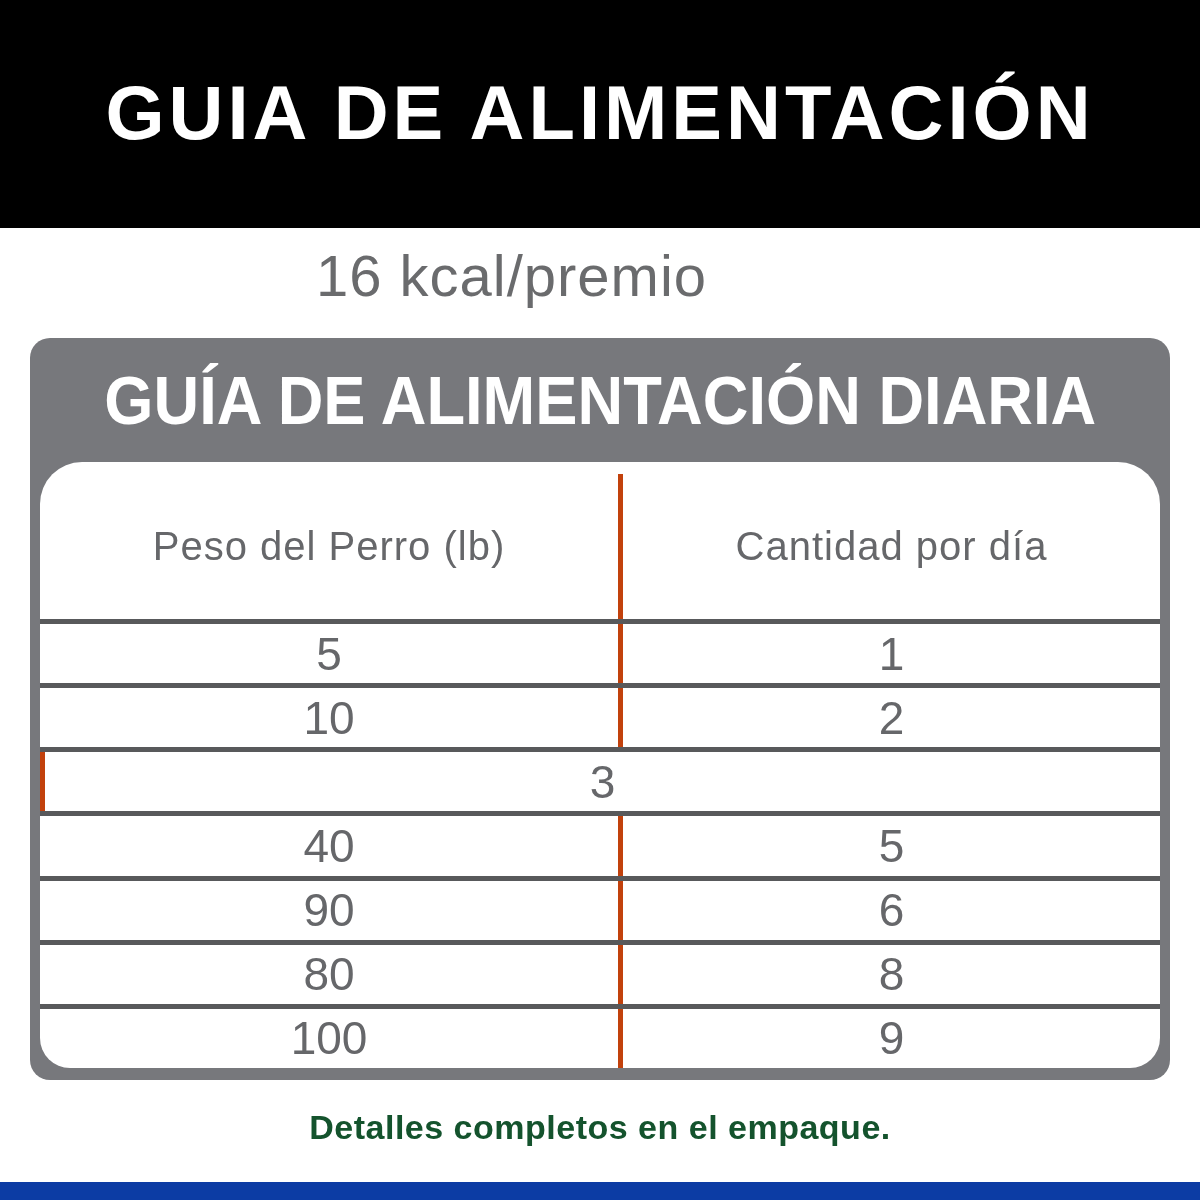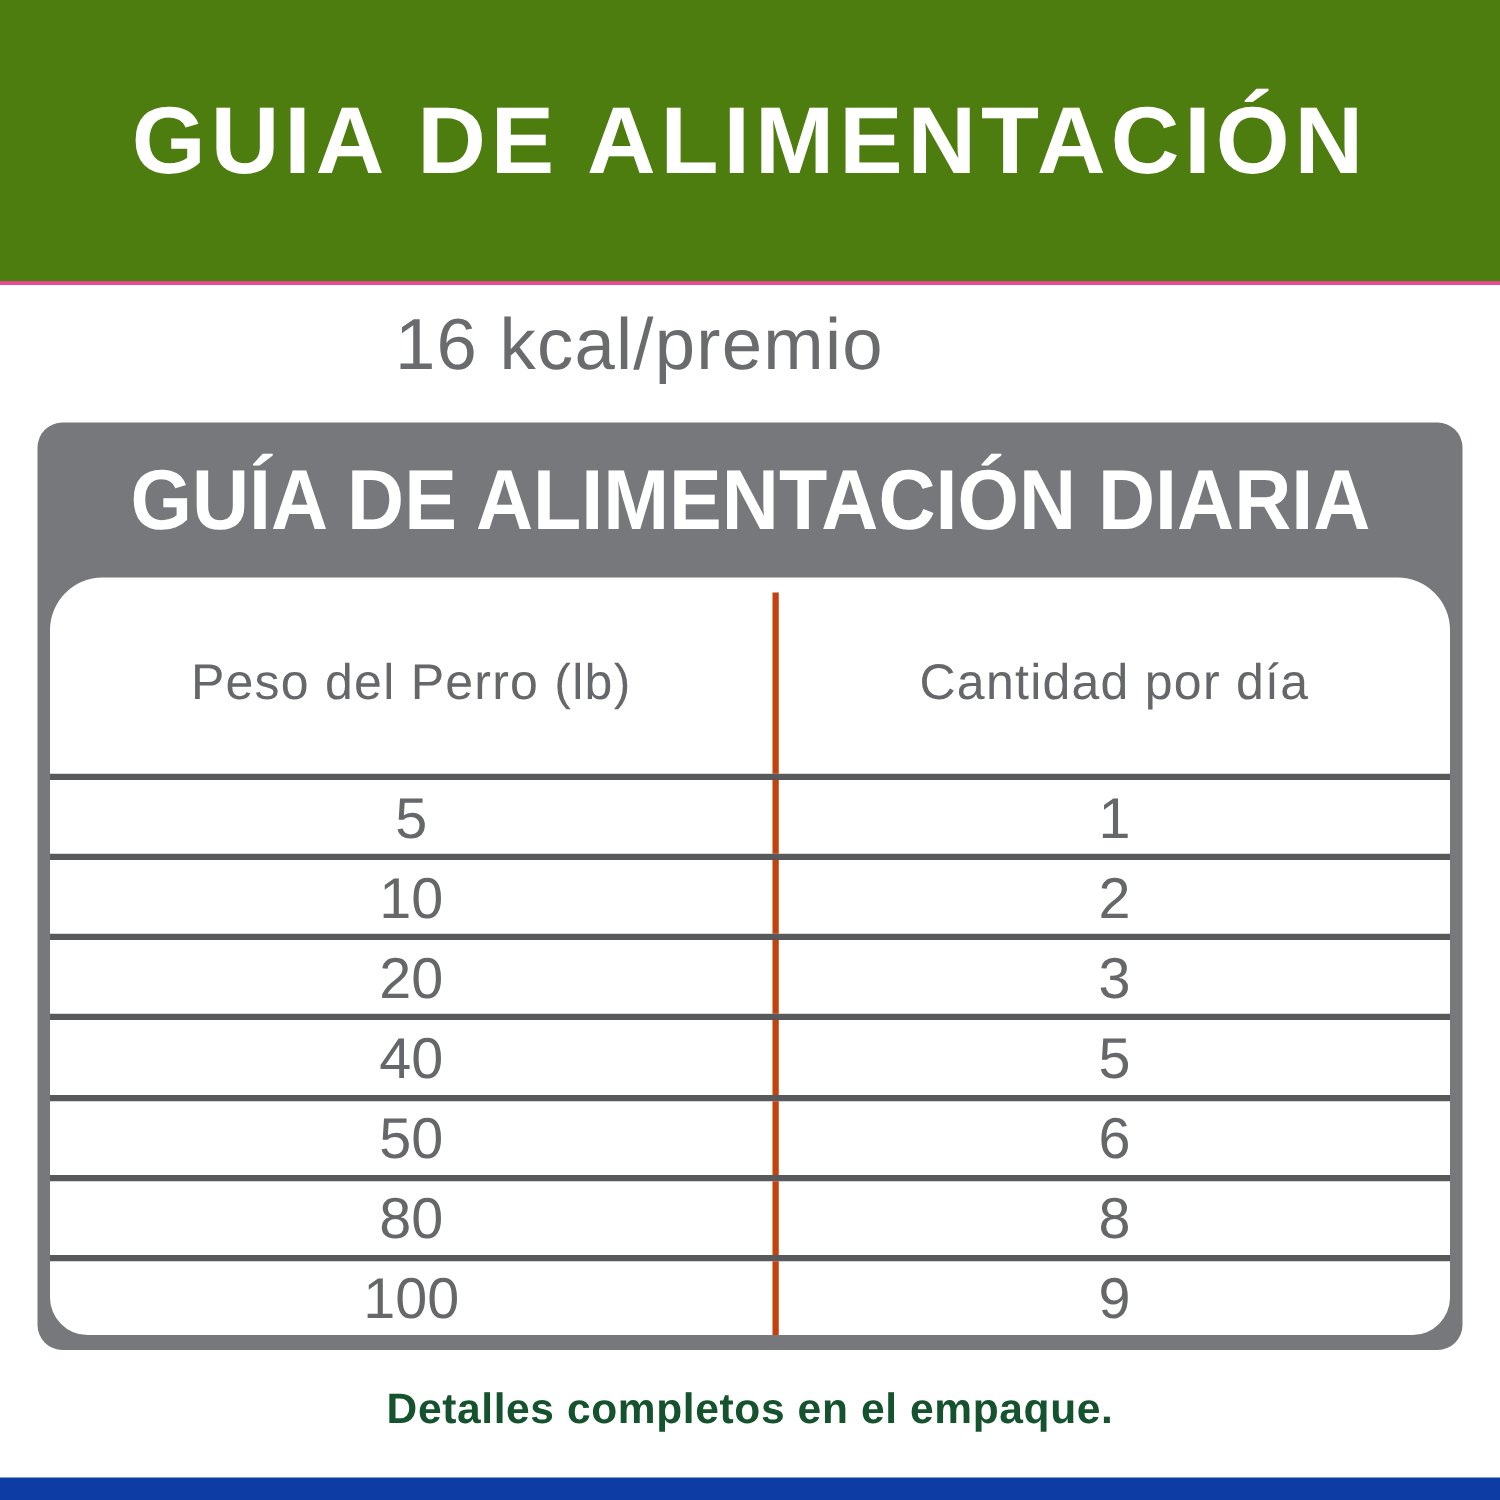--- a/index.html
+++ b/index.html
@@ -3,21 +3,21 @@
 <meta charset="utf-8">
 <style>
   * { margin:0; padding:0; box-sizing:border-box; }
   html,body { width:1200px; height:1200px; background:#ffffff;
               font-family:"Liberation Sans", sans-serif; overflow:hidden; }
   .page { position:relative; width:1200px; height:1200px; background:#ffffff; }
 
   
   .banner {
     position:absolute; top:0; left:0; width:1200px; height:228px;
-    background:#4d7c0f; border-bottom:3px solid #ec4899;
+    background:#000000; border-bottom:3px solid #000000;
     display:flex; align-items:center; justify-content:center;
   }
   .banner-title {
     color:#ffffff; font-weight:bold; font-size:76px; letter-spacing:4px;
     white-space:nowrap;
   }
 
   
   .subtitle {
     position:absolute; top:242px; left:0; width:1023px;
@@ -110,40 +110,37 @@
       <div class="trow">
         <div class="cell-left">
           <span class="num-text">10</span>
         </div>
         <div class="cell-right">
           <span class="num-text">2</span>
         </div>
       </div>
 
       <div class="trow">
-        <div class="cell-left">
-          <span class="num-text">20</span>
-        </div>
         <div class="cell-right">
           <span class="num-text">3</span>
         </div>
       </div>
 
       <div class="trow">
         <div class="cell-left">
           <span class="num-text">40</span>
         </div>
         <div class="cell-right">
           <span class="num-text">5</span>
         </div>
       </div>
 
       <div class="trow">
         <div class="cell-left">
-          <span class="num-text">50</span>
+          <span class="num-text">90</span>
         </div>
         <div class="cell-right">
           <span class="num-text">6</span>
         </div>
       </div>
 
       <div class="trow">
         <div class="cell-left">
           <span class="num-text">80</span>
         </div>

